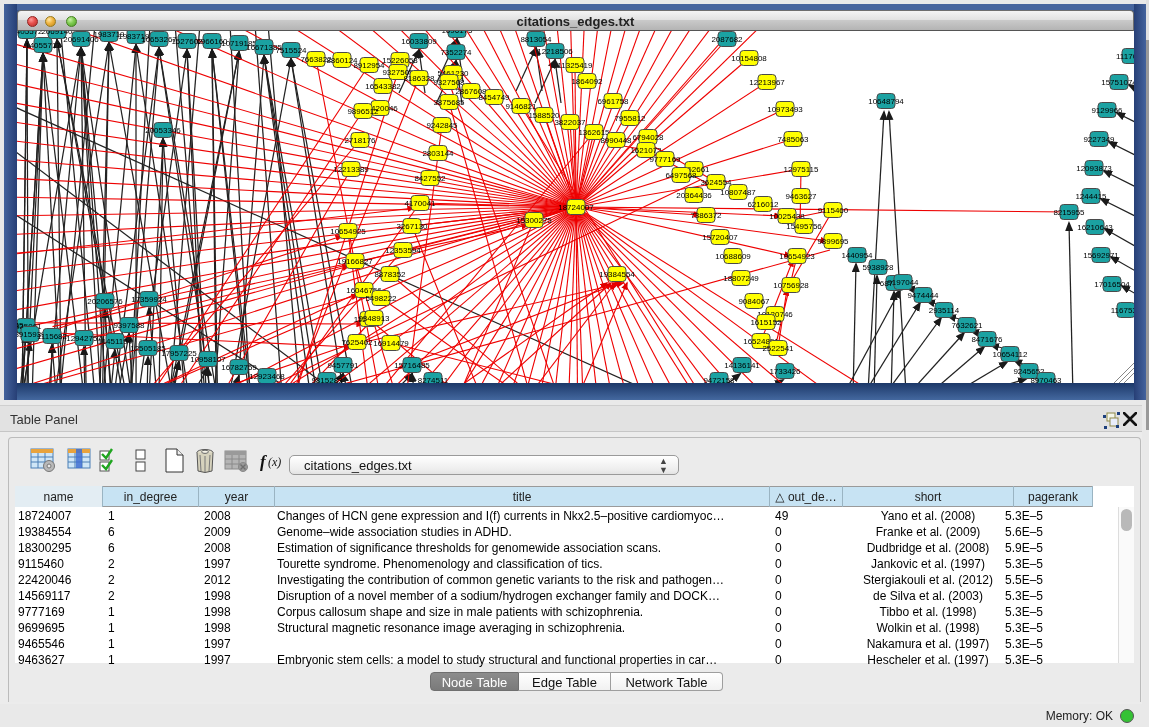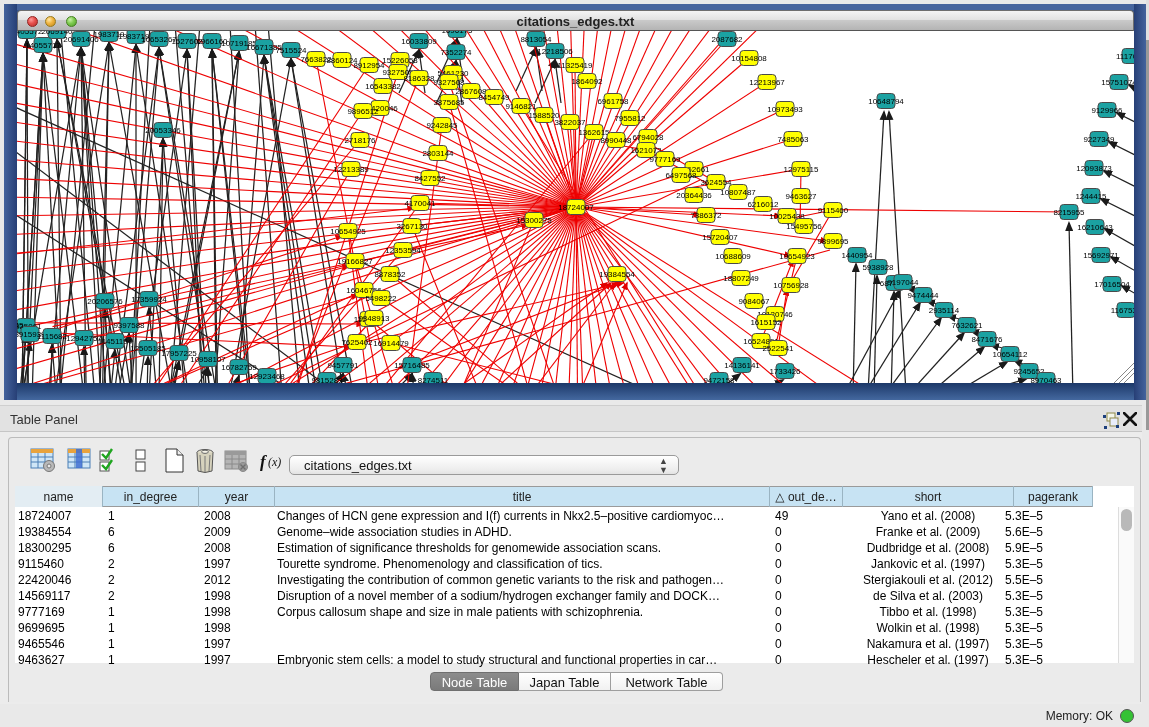--- a/index.html
+++ b/index.html
@@ -789,20 +789,21 @@
 <span class="c" style="left:189px;">1998</span>
 <span class="c" style="left:262px;">Corpus callosum shape and size in male patients with schizophrenia.</span>
 <span class="c" style="left:760px;">0</span>
 <span class="c" style="left:913px; transform:translateX(-50%);">Tibbo et al. (1998)</span>
 <span class="c" style="left:990px;">5.3E–5</span>
 </div>
 <div class="row" style="top:134px;">
 <span class="c" style="left:3px;">9699695</span>
 <span class="c" style="left:93px;">1</span>
 <span class="c" style="left:189px;">1998</span>
+<span class="c" style="left:262px;">Structural magnetic resonance image averaging in schizophrenia.</span>
 <span class="c" style="left:760px;">0</span>
 <span class="c" style="left:913px; transform:translateX(-50%);">Wolkin et al. (1998)</span>
 <span class="c" style="left:990px;">5.3E–5</span>
 </div>
 <div class="row" style="top:150px;">
 <span class="c" style="left:3px;">9465546</span>
 <span class="c" style="left:93px;">1</span>
 <span class="c" style="left:189px;">1997</span>
 <span class="c" style="left:760px;">0</span>
 <span class="c" style="left:913px; transform:translateX(-50%);">Nakamura et al. (1997)</span>
@@ -817,20 +818,20 @@
 <span class="c" style="left:913px; transform:translateX(-50%);">Hescheler et al. (1997)</span>
 <span class="c" style="left:990px;">5.3E–5</span>
 </div>
     </div>
   <div id="vsb">
       <div class="thumb"></div>
     </div>
 
   <div id="tabs">
     <div class="tab" id="tab1">Node Table</div>
-    <div class="tab" id="tab2">Japan Table</div>
+    <div class="tab" id="tab2">Edge Table</div>
     <div class="tab" id="tab3">Network Table</div>
   </div>
   <div id="status">
       <span class="mem">Memory: OK</span>
       <span class="dot"></span>
     </div>
 </div>
 
 </body></html>

